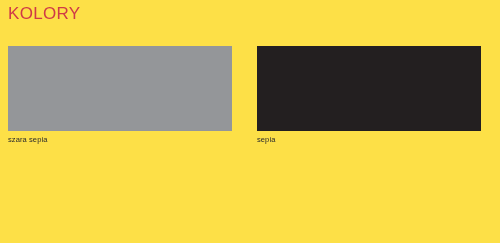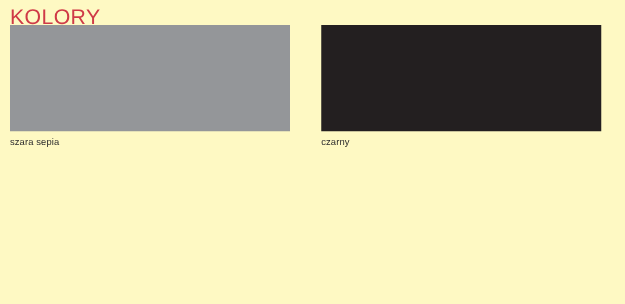--- a/index.html
+++ b/index.html
@@ -26,21 +26,21 @@
     font-size: 17px;
     line-height: 20px;
     letter-spacing: 0.3px;
     color: #cf3a47;
     font-weight: 400;
     white-space: nowrap;
   }
   .swatch-grid {
     position: absolute;
     left: 8px;
-    top: 20px;
+    top: 46px;
     width: 480px;
     display: grid;
     grid-template-columns: 224px 224px;
     grid-column-gap: 24px;
     grid-row-gap: 11px;
     gap: 25px;
   }
   .swatch-cell {
     width: 224px;
   }
@@ -55,32 +55,32 @@
     font-size: 7.5px;
     line-height: 10px;
     color: #2b2b2b;
     white-space: nowrap;
     letter-spacing: 0.1px;
   }
 </style>
 </head>
 <body style="background: rgb(210, 210, 210);">
 
-<div class="page" style="background: #fef9c3;">
+<div class="page" style="background: #fde047;">
 
   <div class="page-title" style="color: rgb(207, 58, 71);">KOLORY</div>
 
   <div class="swatch-grid">
 
     <div class="swatch-cell">
       <span class="swatch-chip" style="background-color: rgb(148, 150, 153);"></span>
       <span class="swatch-label" style="color: rgb(43, 43, 43);">szara sepia</span>
     </div>
 
 
     <div class="swatch-cell">
       <span class="swatch-chip" style="background-color: rgb(35, 31, 32);"></span>
-      <span class="swatch-label" style="color: rgb(43, 43, 43);">czarny</span>
+      <span class="swatch-label" style="color: rgb(43, 43, 43);">sepia</span>
     </div>
 
 
   </div>
 </div>
 
 </body></html>

